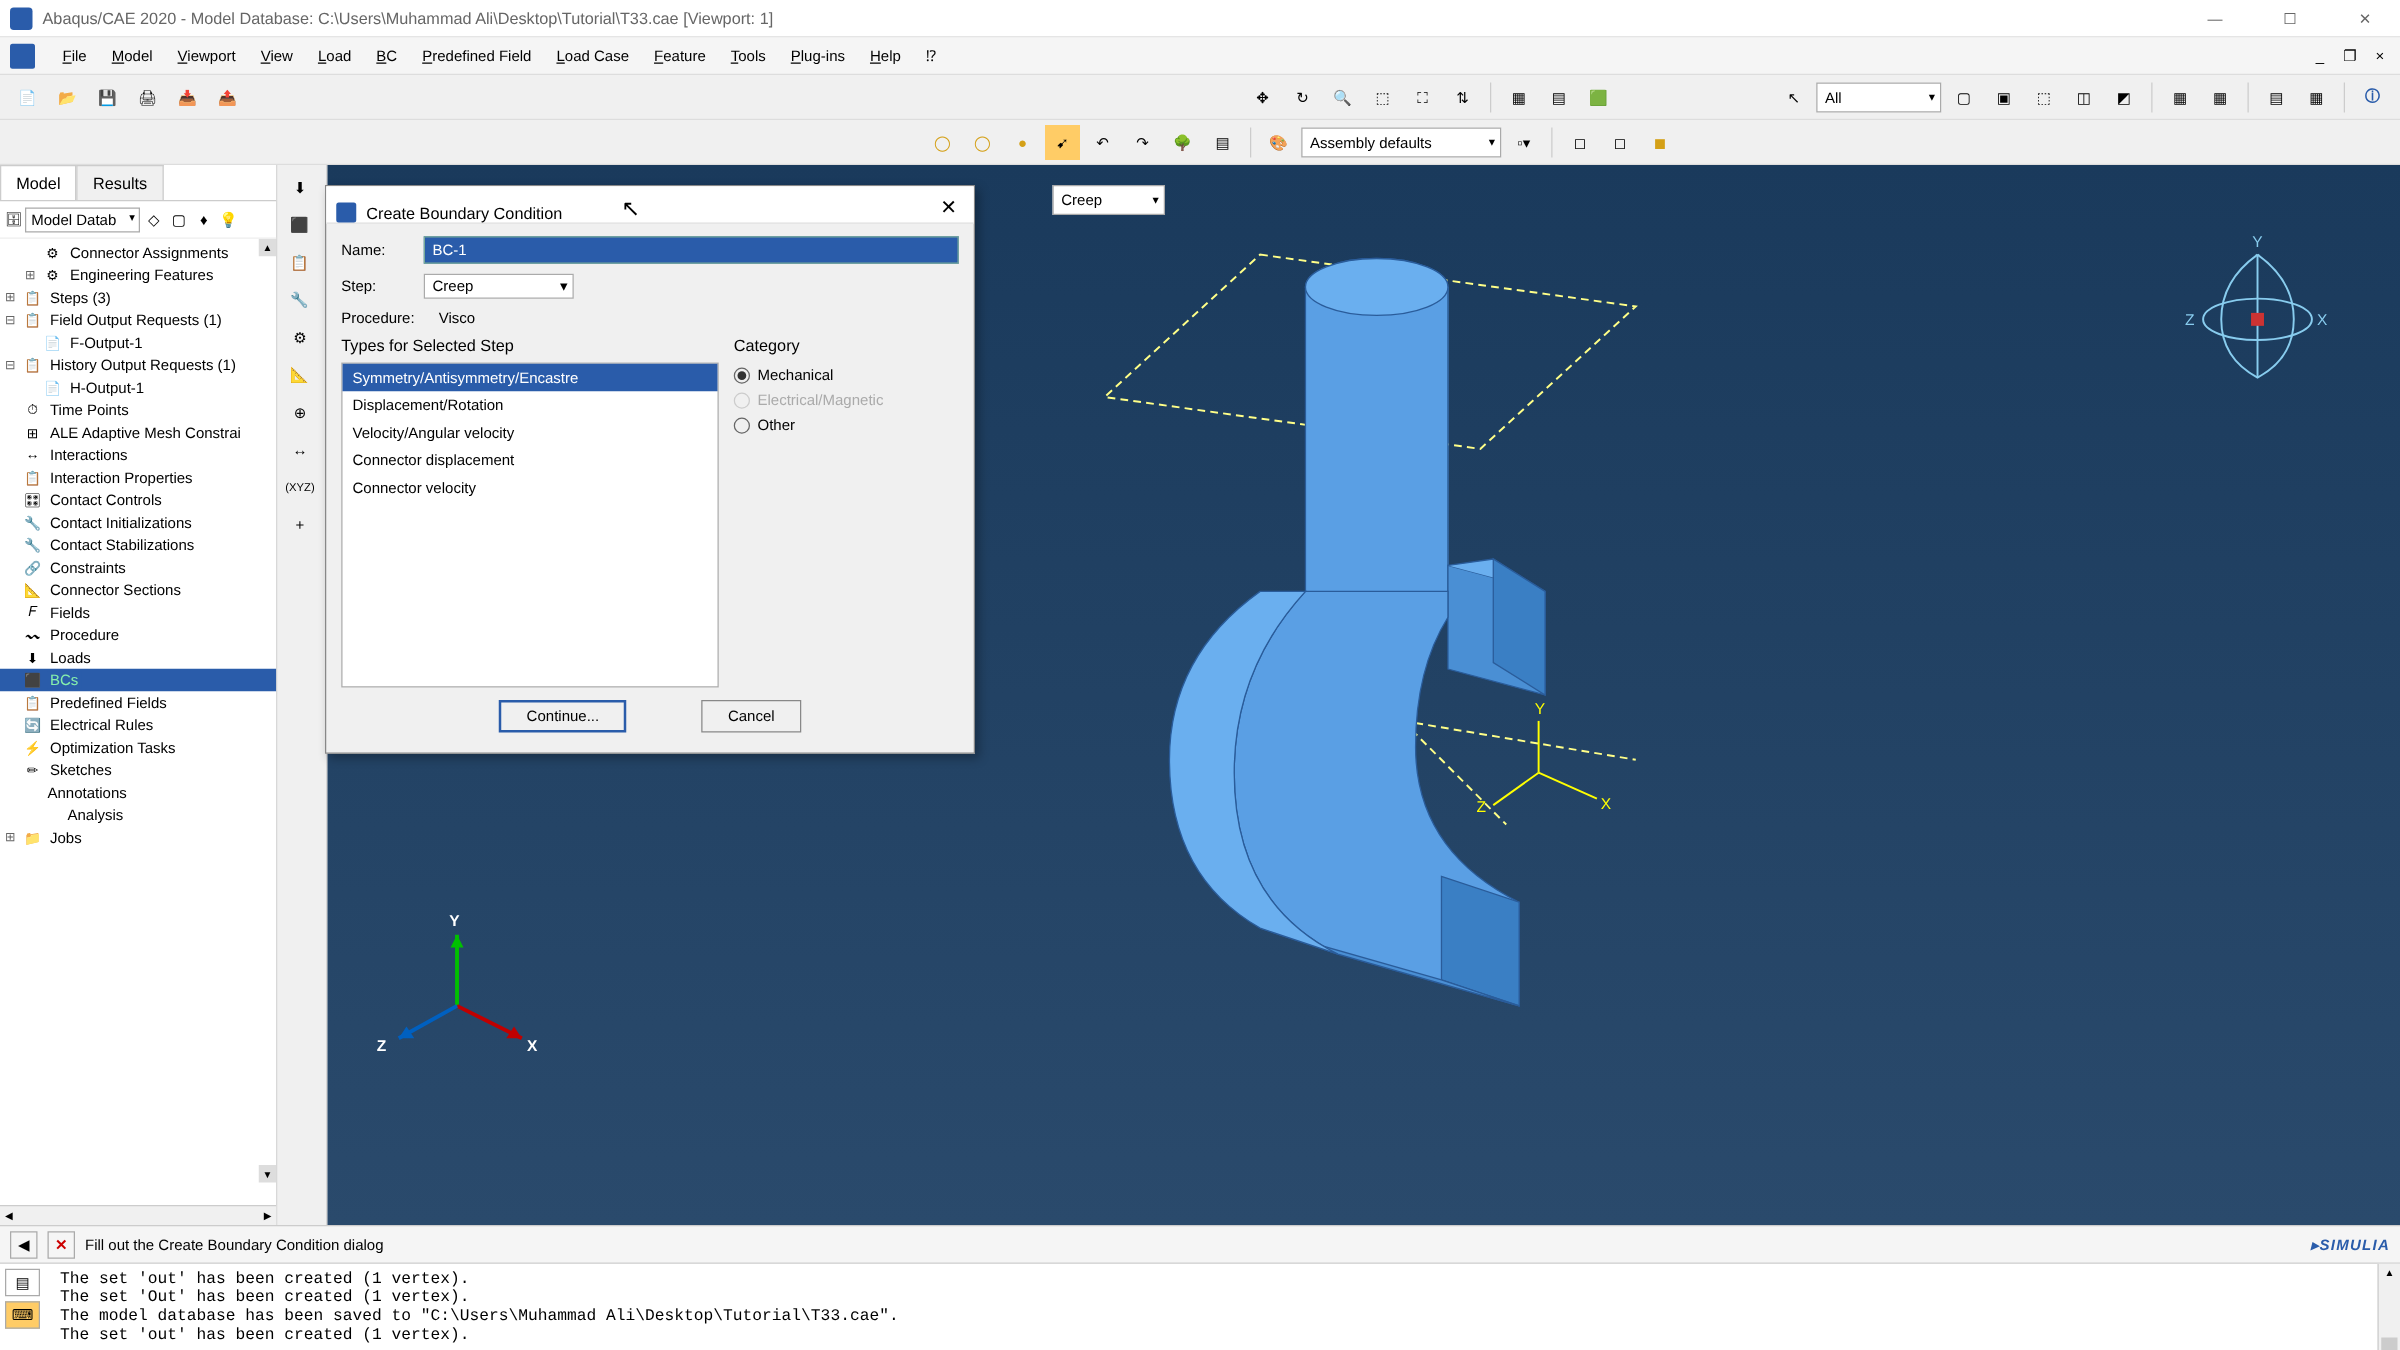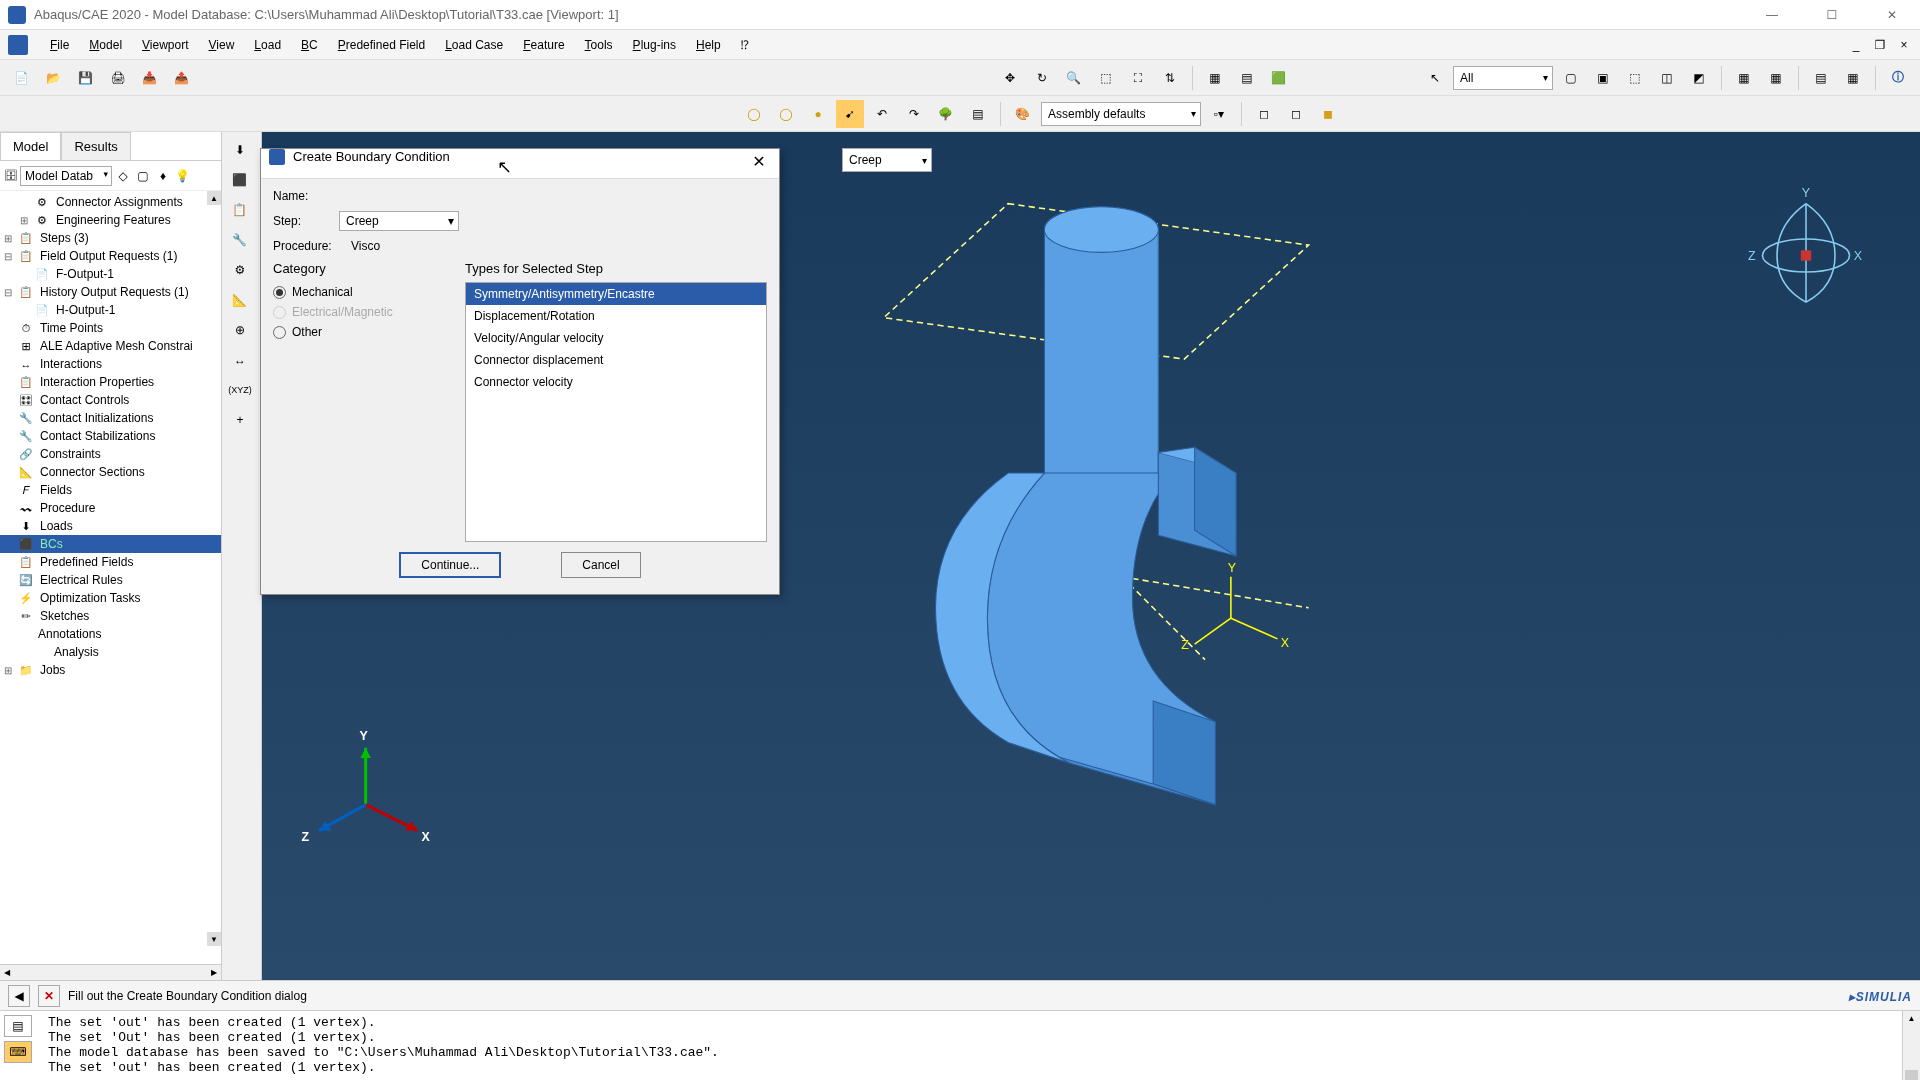--- a/index.html
+++ b/index.html
@@ -55,21 +55,21 @@
     .module-toolbar { width: 40px; background: #f0f0f0; border-right: 1px solid #ccc; display: flex; flex-direction: column; padding: 4px 2px; gap: 2px; }
     .module-btn { width: 32px; height: 28px; border: 1px solid transparent; display: flex; align-items: center; justify-content: center; cursor: pointer; }
     
     .viewport { flex: 1; background: linear-gradient(to bottom, #1a3a5c, #2a4a6c); position: relative; overflow: hidden; }
     
     
     .model-svg { position: absolute; top: 0; left: 0; width: 100%; height: 100%; }
     
     
     .dialog { position: absolute; top: 148px; left: 260px; width: 520px; background: #f0f0f0; border: 1px solid #888; box-shadow: 3px 3px 8px rgba(0,0,0,0.3); z-index: 100; }
-    .dialog-titlebar { height: 30px; background: #fff; display: flex; align-items: flex-start; padding: 0 8px; border-bottom: 1px solid #ddd; }
+    .dialog-titlebar { height: 30px; background: #fff; display: flex; align-items: flex-end; padding: 0 8px; border-bottom: 1px solid #ddd; }
     .dialog-icon { width: 16px; height: 16px; background: #2a5caa; border-radius: 2px; margin-right: 8px; }
     .dialog-title { flex: 1; font-size: 13px; }
     .dialog-close { width: 24px; height: 24px; display: flex; align-items: center; justify-content: center; cursor: pointer; font-size: 16px; }
     .dialog-body { padding: 10px 12px; }
     .dialog-row { display: flex; align-items: center; margin-bottom: 8px; gap: 8px; }
     .dialog-label { width: 58px; }
     .dialog-input { flex: 1; border: 1px solid #7a9; padding: 3px 6px; background: #fff; }
     .dialog-select { border: 1px solid #aaa; padding: 2px 20px 2px 6px; background: #fff; position: relative; min-width: 120px; }
     .dialog-select::after { content: '▾'; position: absolute; right: 4px; }
     .dialog-cols { display: flex; gap: 12px; }
@@ -443,57 +443,58 @@
 
 <div class="dialog">
   <div class="dialog-titlebar">
     <div class="dialog-icon"></div>
     <div class="dialog-title">Create Boundary Condition</div>
     <div class="dialog-close">✕</div>
   </div>
   <div class="dialog-body">
     <div class="dialog-row">
       <div class="dialog-label">Name:</div>
+      <input class="dialog-input" style="background: rgb(42, 92, 170); color: rgb(255, 255, 255);" value="BC-1">
     </div>
     <div class="dialog-row">
       <div class="dialog-label">Step:</div>
       <div class="dialog-select"><span>Creep</span></div>
     </div>
     <div class="dialog-row">
       <div class="dialog-label" style="width:70px">Procedure:</div>
       <div>Visco</div>
     </div>
     <div class="dialog-cols">
+      <div class="dialog-col">
+        <div class="dialog-col-header">Types for Selected Step</div>
+        <div class="type-list" id="types-list">
+            <div class="type-item selected">Symmetry/Antisymmetry/Encastre</div>
+            <div class="type-item">Displacement/Rotation</div>
+            <div class="type-item">Velocity/Angular velocity</div>
+            <div class="type-item">Connector displacement</div>
+            <div class="type-item">Connector velocity</div>
+          </div>
+      </div>
       <div class="dialog-col" style="flex:0 0 180px">
         <div class="dialog-col-header">Category</div>
         <div id="category-list">
             <div class="radio-item">
               <span class="radio-circle checked"></span>
               <span>Mechanical</span>
             </div>
             <div class="radio-item disabled">
               <span class="radio-circle"></span>
               <span>Electrical/Magnetic</span>
             </div>
             <div class="radio-item">
               <span class="radio-circle"></span>
               <span>Other</span>
             </div>
           </div>
       </div>
-      <div class="dialog-col">
-        <div class="dialog-col-header">Types for Selected Step</div>
-        <div class="type-list" id="types-list">
-            <div class="type-item selected">Symmetry/Antisymmetry/Encastre</div>
-            <div class="type-item">Displacement/Rotation</div>
-            <div class="type-item">Velocity/Angular velocity</div>
-            <div class="type-item">Connector displacement</div>
-            <div class="type-item">Connector velocity</div>
-          </div>
-      </div>
     </div>
     <div class="dialog-buttons">
       <button class="dialog-btn primary">Continue...</button>
       <button class="dialog-btn">Cancel</button>
     </div>
   </div>
 </div>
 
 <div class="cursor-arrow">↖</div>
 

